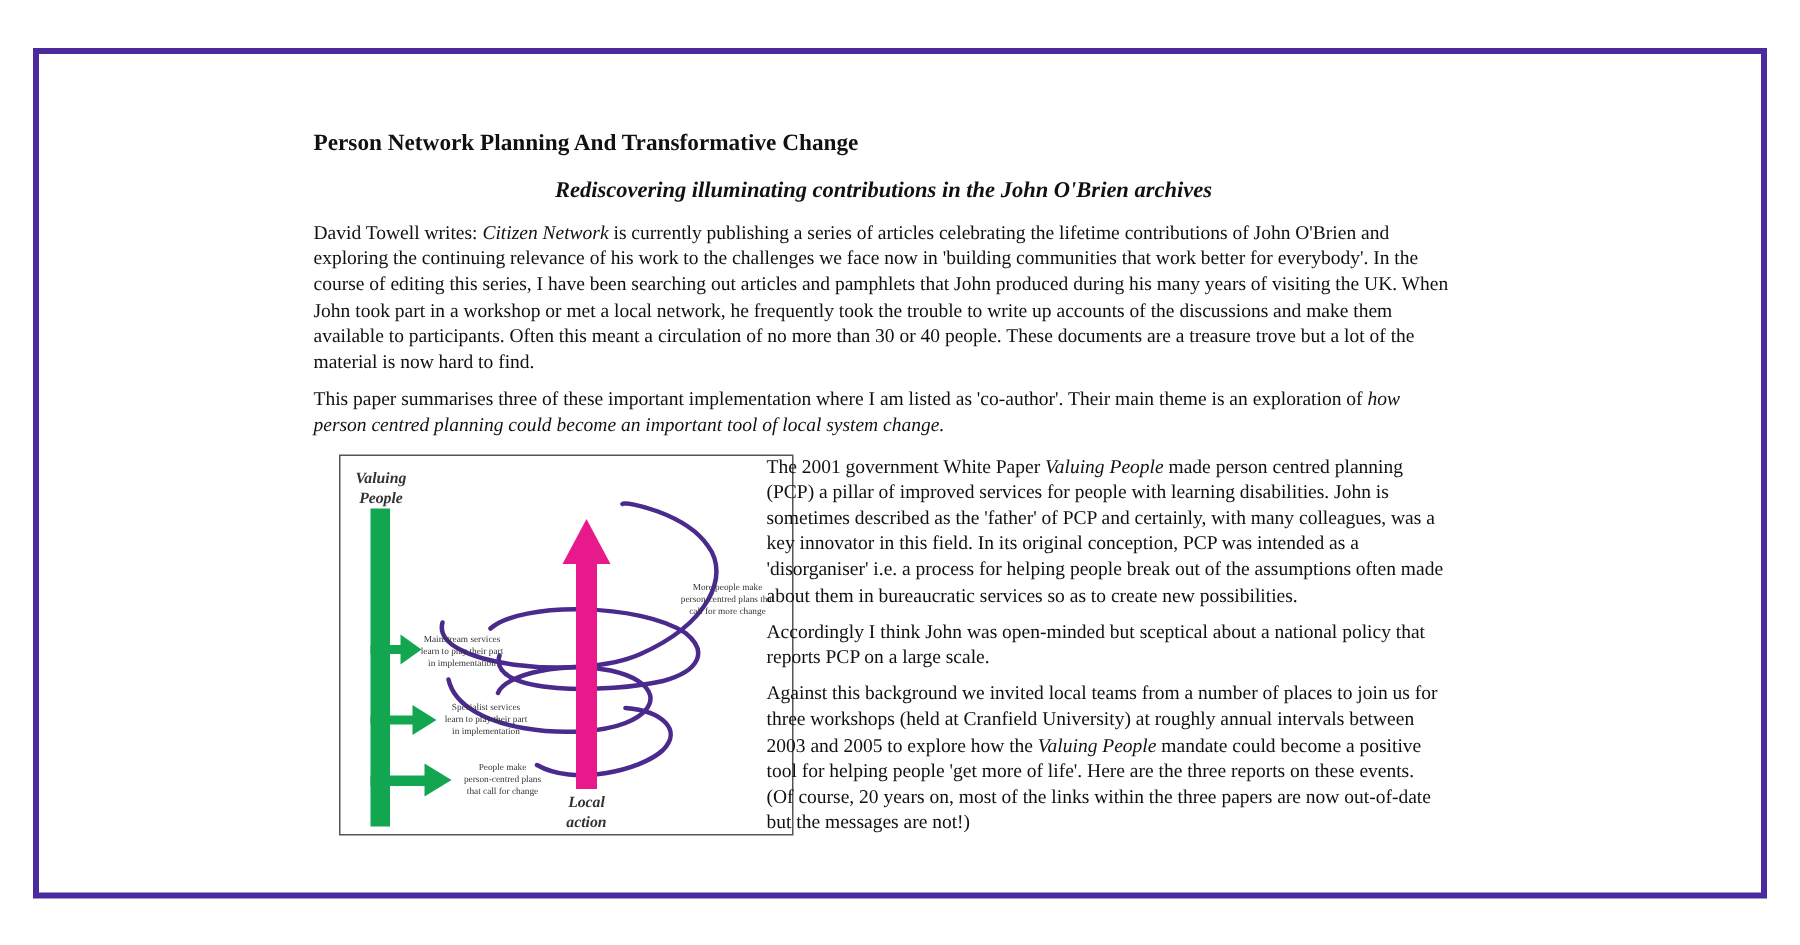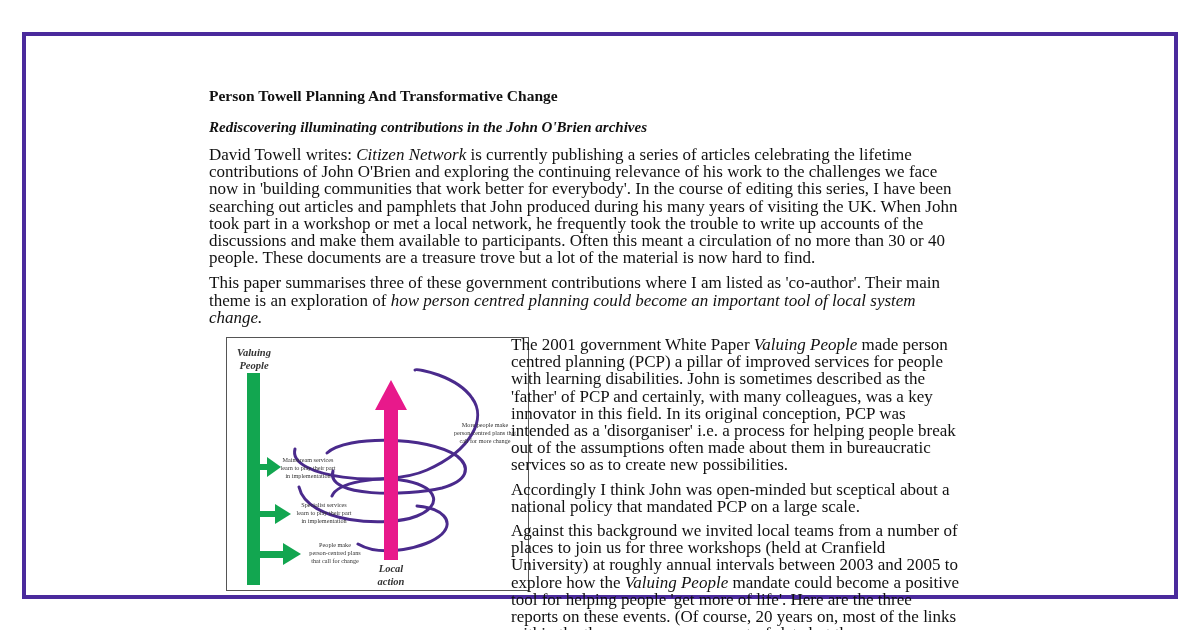--- a/index.html
+++ b/index.html
@@ -9,23 +9,23 @@
   }
   .frame {
     position: absolute; left: 22px; top: 32px; width: 1148px; height: 559px;
     border: 4px solid #4a2a9c; box-sizing: content-box;
   }
   .content { position: absolute; left: 209px; top: 86px; width: 760px; }
   h1.title {
     margin: 0; font-size: 15.5px; font-weight: bold; line-height: 20px;
   }
   h2.subtitle {
-    margin: 11px 0 0 0; font-size: 15px; font-weight: bold; font-style: italic; line-height: 20px;
+    margin: 11px 0 0 0; font-size: 15px; font-weight: bold; font-style: italic; line-height: 20px; text-align: center;
   }
-  p.para { margin: 0; font-size: 17px; line-height: 17.2px; }
+  p.para { margin: 0; font-size: 13px; line-height: 17.2px; }
   p.intro { margin-top: 9px; }
   p.summary { margin-top: 8px; }
   .row { position: relative; margin-top: 10px; height: 260px; }
   .figure {
     position: absolute; left: 0; top: 1px; width: 301px; height: 252px;
     border: 1px solid #555; background: #fff; margin-left: 17px;
   }
   .figure svg { width: 100%; height: 100%; display: block; }
   .rightcol { position: absolute; left: 302px; top: 0; width: 452px; }
   .rightcol p.para { line-height: 17.2px; }
@@ -34,26 +34,26 @@
     font-family: "Liberation Serif", serif; font-style: italic; font-weight: bold; fill: #333;
   }
   .fig-note { font-family: "Liberation Serif", serif; fill: #333; }
 </style>
 </head>
 <body>
 
 <div class="frame" style="border-color: rgb(74, 42, 156);"></div>
 
 <div class="content">
-  <h1 class="title">Person Towell Planning And Transformative Change</h1>
+  <h1 class="title">Person Network Planning And Transformative Change</h1>
   <h2 class="subtitle">Rediscovering illuminating contributions in the John O'Brien archives</h2>
 
   <p class="para intro"><span>David Towell writes: </span><i>Citizen Network</i><span> is currently publishing a series of articles celebrating the lifetime contributions of John O'Brien and exploring the continuing relevance of his work to the challenges we face now in 'building communities that work better for everybody'. In the course of editing this series, I have been searching out articles and pamphlets that John produced during his many years of visiting the UK. When John took part in a workshop or met a local network, he frequently took the trouble to write up accounts of the discussions and make them available to participants. Often this meant a circulation of no more than 30 or 40 people. These documents are a treasure trove but a lot of the material is now hard to find.</span></p>
 
-  <p class="para summary"><span>This paper summarises three of these government contributions where I am listed as 'co-author'. Their main theme is an exploration of </span><i>how person centred planning could become an important tool of local system change.</i></p>
+  <p class="para summary"><span>This paper summarises three of these important implementation where I am listed as 'co-author'. Their main theme is an exploration of </span><i>how person centred planning could become an important tool of local system change.</i></p>
 
   <div class="row">
     <div class="figure">
       <svg viewBox="0 0 301 252">
 
         <rect x="20" y="35" width="13" height="212" class="green-fill" fill="#12a650"></rect>
 
         <rect x="20" y="126" width="22" height="6" class="green-fill" fill="#12a650"></rect>
         <polygon points="40,119 54,129 40,139" class="green-fill" fill="#12a650"></polygon>
         <rect x="20" y="173" width="30" height="6" class="green-fill" fill="#12a650"></rect>
@@ -87,17 +87,17 @@
         <text x="108" y="225" text-anchor="middle" font-size="6.2" class="fig-note">that call for change</text>
 
         <text x="258" y="89" text-anchor="middle" font-size="6.2" class="fig-note">More people make</text>
         <text x="258" y="97" text-anchor="middle" font-size="6.2" class="fig-note">person-centred plans that</text>
         <text x="258" y="105" text-anchor="middle" font-size="6.2" class="fig-note">call for more change</text>
       </svg>
     </div>
 
     <div class="rightcol">
       <p class="para"><span>The 2001 government White Paper </span><i>Valuing People</i><span> made person centred planning (PCP) a pillar of improved services for people with learning disabilities. John is sometimes described as the 'father' of PCP and certainly, with many colleagues, was a key innovator in this field. In its original conception, PCP was intended as a 'disorganiser' i.e. a process for helping people break out of the assumptions often made about them in bureaucratic services so as to create new possibilities.</span></p>
-      <p class="para">Accordingly I think John was open-minded but sceptical about a national policy that mandated PCP on a large scale.</p>
+      <p class="para">Accordingly I think John was open-minded but sceptical about a national policy that reports PCP on a large scale.</p>
       <p class="para"><span>Against this background we invited local teams from a number of places to join us for three workshops (held at  Cranfield University) at roughly annual intervals between 2003 and 2005 to explore how the </span><i>Valuing People</i><span> mandate could become a positive tool for helping people 'get more of life'. Here are the three reports on these events. (Of course, 20 years on, most of the links within the three papers are now out-of-date but the messages are not!)</span></p>
     </div>
   </div>
 </div>
 
 </body></html>

